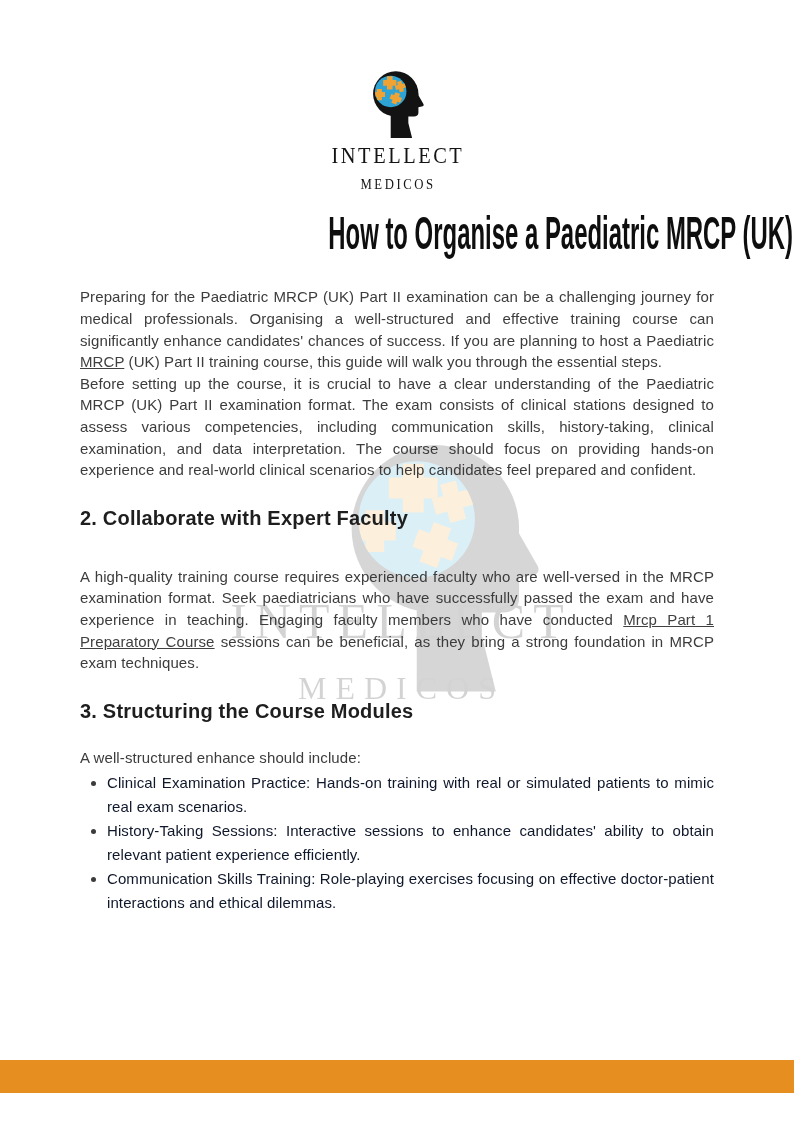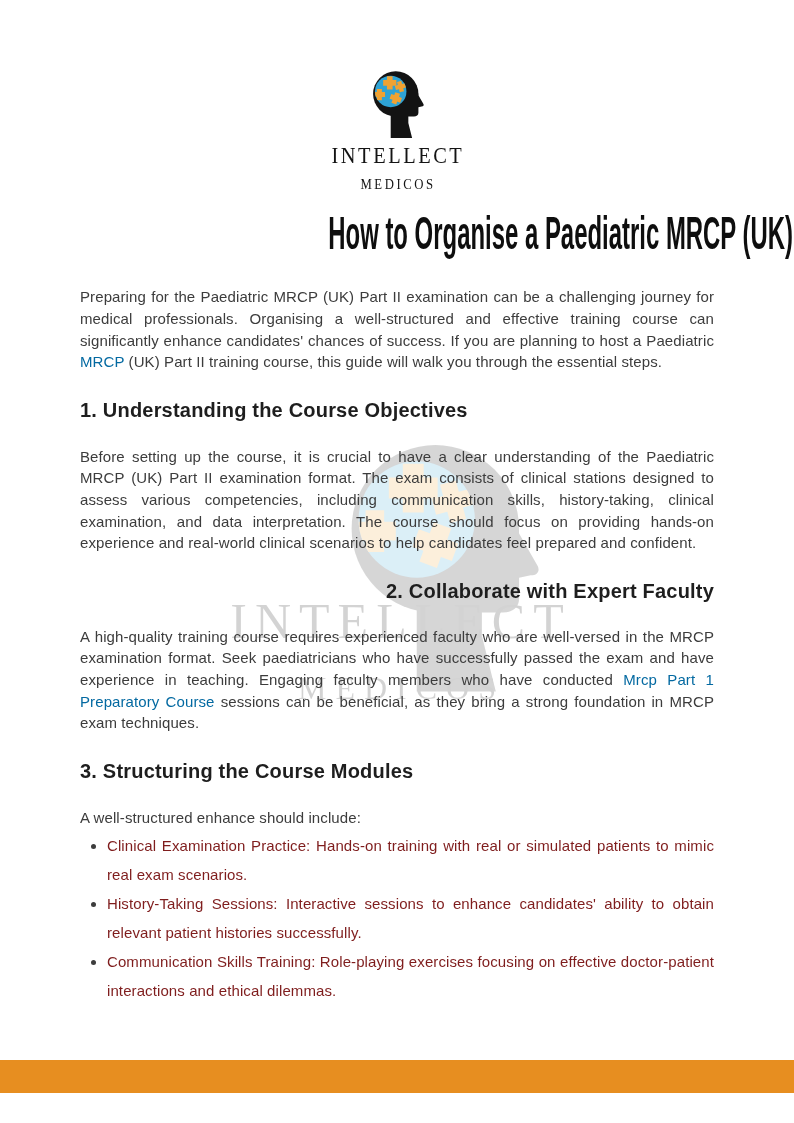--- a/index.html
+++ b/index.html
@@ -51,28 +51,28 @@
   p.body-text {
     font-size:15px; line-height:21.6px; text-align:justify;
     color:#3c3c3c; margin:0; letter-spacing:0.1px;
   }
   .p-intro { margin-top:24px; }
 
   h2.section-heading {
     font-size:20px; font-weight:bold; color:#1e1e1e;
     margin:24px 0 22px 0; line-height:27px; letter-spacing:0.2px;
   }
-  h2.mb-sm { margin-bottom:21px;text-align:right; }
+  h2.mb-sm { margin-bottom:34px; }
 
-  a.doc-link { color:#0369a1; cursor:pointer; }
+  a.doc-link { color:#404040; text-decoration:underline; cursor:pointer; }
 
   ul.module-list { margin:3px 0 0 0; padding-left:27px; }
   ul.module-list li {
-    font-size:15px; line-height:29px; text-align:justify;
-    color:#7f1d1d; letter-spacing:0.1px;
+    font-size:15px; line-height:24px; text-align:justify;
+    color:#0f172a; letter-spacing:0.1px;
   }
   ul.module-list li::marker { color:#3c3c3c; }
 
   .bottom-bar {
     position:absolute; left:0; top:1060px; width:794px; height:33px;
     background:#e78e20; z-index:2;
   }
 </style>
 </head>
 <body>
@@ -126,31 +126,30 @@
       <div class="logo-name"><span class="sqz">INTELLECT</span></div>
       <div class="logo-sub"><span class="sqz">MEDICOS</span></div>
     </div>
 
     <h1 class="title">
       <span class="line"><span class="cond">How to Organise a Paediatric MRCP (UK) Part II</span></span>
     </h1>
 
     <p class="body-text p-intro"><span>Preparing for the Paediatric MRCP (UK) Part II examination can be a challenging journey for medical professionals. Organising a well-structured and effective training course can significantly enhance candidates' chances of success. If you are planning to host a Paediatric </span><a class="doc-link">MRCP</a><span> (UK) Part II training course, this guide will walk you through the essential steps.</span></p>
 
-    <h2 class="section-heading">1. Understanding the Course Objectives</h2>
     <p class="body-text">Before setting up the course, it is crucial to have a clear understanding of the Paediatric MRCP (UK) Part II examination format. The exam consists of clinical stations designed to assess various competencies, including communication skills, history-taking, clinical examination, and data interpretation. The course should focus on providing hands-on experience and real-world clinical scenarios to help candidates feel prepared and confident.</p>
 
     <h2 class="section-heading mb-sm">2. Collaborate with Expert Faculty</h2>
     <p class="body-text"><span>A high-quality training course requires experienced faculty who are well-versed in the MRCP examination format. Seek paediatricians who have successfully passed the exam and have experience in teaching. Engaging faculty members who have conducted </span><a class="doc-link">Mrcp Part 1 Preparatory Course</a><span> sessions can be beneficial, as they bring a strong foundation in MRCP exam techniques.</span></p>
 
     <h2 class="section-heading">3. Structuring the Course Modules</h2>
     <p class="body-text">A well-structured enhance should include:</p>
     <ul class="module-list">
       <li>Clinical Examination Practice: Hands-on training with real or simulated patients to mimic real exam scenarios.</li>
-      <li>History-Taking Sessions: Interactive sessions to enhance candidates' ability to obtain relevant patient histories successfully.</li>
+      <li>History-Taking Sessions: Interactive sessions to enhance candidates' ability to obtain relevant patient experience efficiently.</li>
       <li>Communication Skills Training: Role-playing exercises focusing on effective doctor-patient interactions and ethical dilemmas.</li>
     </ul>
 
   </div>
 
   <div class="bottom-bar"></div>
 
 </div>
 
 </body></html>

